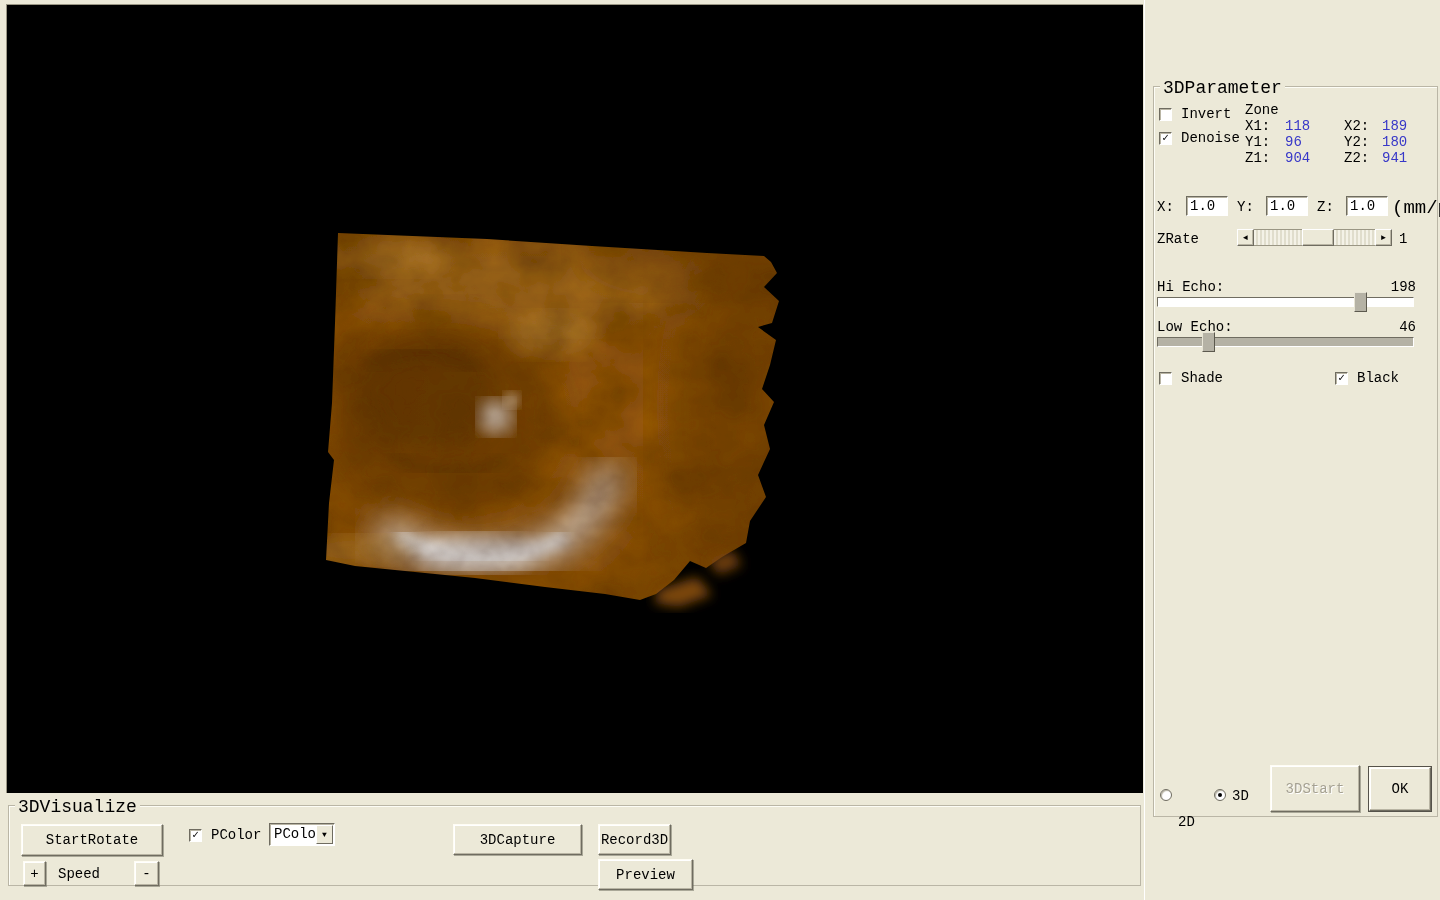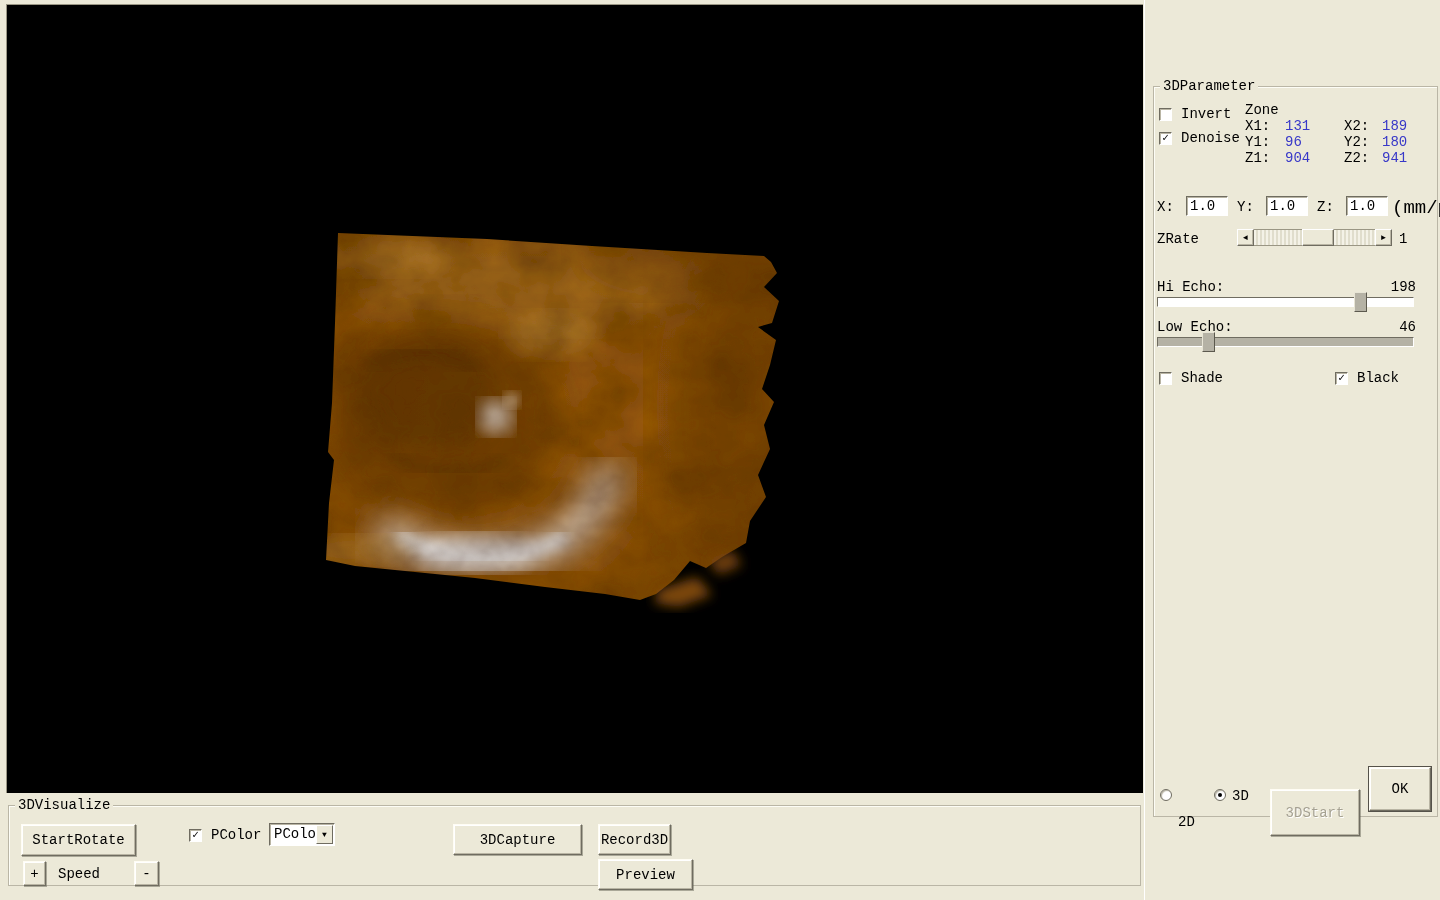--- a/index.html
+++ b/index.html
@@ -23,21 +23,21 @@
   #bottom-panel {
     position:absolute; left:0; top:793px; width:1144px; height:107px;
     background:#ece9d8;
   }
   .groupbox {
     position:absolute; border:1px solid #bab6a6;
     box-shadow:1px 1px 0 #fdfdf6 inset;
   }
   .group-label {
     position:absolute; top:-9px; left:6px; padding:0 3px;
-    background:#ece9d8; font-size:14px; white-space:nowrap;
+    background:#ece9d8; font-size:18px; white-space:nowrap;
   }
   
   .btn {
     position:absolute; background:#ece9d8; text-align:center;
     border:1px solid; border-color:#fffdf4 #6f6c60 #6f6c60 #fffdf4;
     box-shadow:inset -1px -1px 0 #b9b5a4, inset 1px 1px 0 #fff, 1px 1px 0 rgba(90,88,75,.45);
     font-family:inherit; font-size:14px; cursor:pointer; line-height:1;
     display:flex; align-items:center; justify-content:center;
   }
   .btn.disabled { color:#a5a192; text-shadow:1px 1px 0 #fff; }
@@ -175,21 +175,21 @@
   <div class="groupbox" style="left:8px; top:86px; width:285px; height:731px;">
     <span class="group-label">3DParameter</span>
 
     <span class="cb" style="left:5px; top:21px;"></span>
     <span class="lbl" style="left:27px; top:19px;">Invert</span>
     <span class="cb" style="left:5px; top:45px;"><span class="tick">✓</span></span>
     <span class="lbl" style="left:27px; top:43px;">Denoise</span>
 
     <span class="lbl" style="left:91px; top:15px;text-align:right;">Zone</span>
     <span class="lbl" style="left:91px; top:31px;">X1:</span>
-    <span class="lbl val-blue" style="left:131px; top:31px;">131</span>
+    <span class="lbl val-blue" style="left:131px; top:31px;">118</span>
     <span class="lbl" style="left:190px; top:31px;">X2:</span>
     <span class="lbl val-blue" style="left:228px; top:31px;">189</span>
     <span class="lbl" style="left:91px; top:47px;">Y1:</span>
     <span class="lbl val-blue" style="left:131px; top:47px;">96</span>
     <span class="lbl" style="left:190px; top:47px;">Y2:</span>
     <span class="lbl val-blue" style="left:228px; top:47px;">180</span>
     <span class="lbl" style="left:91px; top:63px;">Z1:</span>
     <span class="lbl val-blue" style="left:131px; top:63px;">904</span>
     <span class="lbl" style="left:190px; top:63px;">Z2:</span>
     <span class="lbl val-blue" style="left:228px; top:63px;">941</span>
@@ -224,30 +224,30 @@
     <span class="cb" style="left:181px; top:285px;"><span class="tick">✓</span></span>
     <span class="lbl" style="left:203px; top:283px;">Black</span>
 
     <span class="radio" style="left:6px; top:702px;"></span>
     <span class="lbl" style="left:24px; top:727px;">2D</span>
     <span class="radio" style="left:60px; top:702px;">
         <span class="dot"></span>
       </span>
     <span class="lbl" style="left:78px; top:701px;">3D</span>
 
-    <button class="btn disabled" style="left:116px; top:678px; width:90px; height:47px;margin-top:24px;">3DStart</button>
+    <button class="btn disabled" style="left:116px; top:678px; width:90px; height:47px;">3DStart</button>
     <button class="btn default-btn" style="left:215px; top:680px; width:62px; height:44px;">OK</button>
   </div>
 </div>
 
 <div id="bottom-panel">
   <div class="groupbox" style="left:8px; top:12px; width:1133px; height:81px;">
     <span class="group-label">3DVisualize</span>
 
-    <button class="btn" style="left:12px; top:18px; width:115px; height:32px;">StartRotate</button>
+    <button class="btn" style="left:12px; top:18px; width:142px; height:32px;">StartRotate</button>
 
     <button class="btn" style="left:14px; top:55px; width:23px; height:25px;">+</button>
     <span class="lbl" style="left:49px; top:60px;">Speed</span>
     <button class="btn" style="left:125px; top:55px; width:25px; height:25px;">-</button>
 
     <span class="cb" style="left:180px; top:23px;"><span class="tick">✓</span></span>
     <span class="lbl" style="left:202px; top:21px;">PColor</span>
 
     <span class="combo" style="left:260px; top:17px; width:66px; height:23px;">
       <span class="combo-value">PColor</span>

